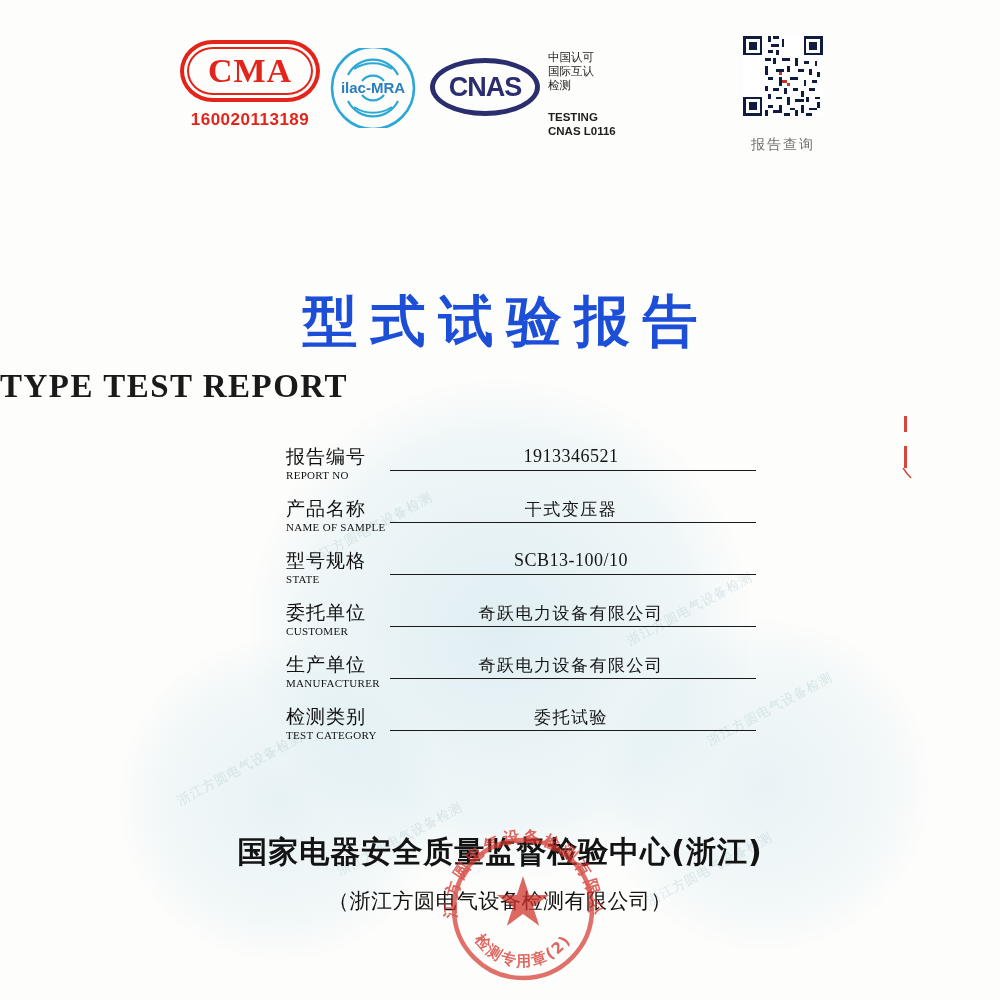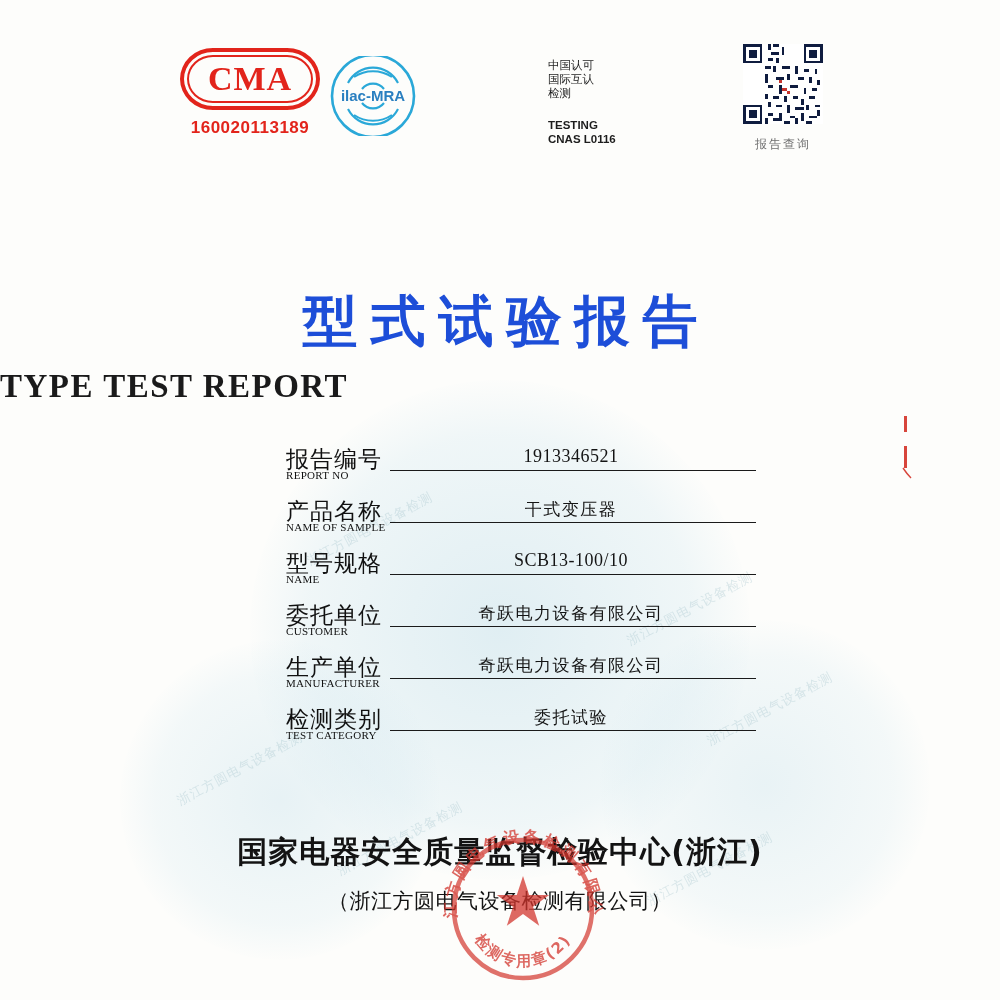--- a/index.html
+++ b/index.html
@@ -38,21 +38,21 @@
     transform: rotate(-28deg);
     white-space: nowrap;
     font-family: "DejaVu Sans", sans-serif;
     pointer-events: none;
   }
 
   
   .logo-strip {
     position: absolute;
     left: 0;
-    top: 28px;
+    top: 20px;
     width: 908px;
     height: 120px;
   }
   .cma-wrap {
     position: absolute;
     left: 174px;
     top: 20px;
     width: 152px;
     text-align: center;
   }
@@ -160,24 +160,24 @@
     text-align: center;
   }
   .qr-box {
     width: 80px;
     height: 80px;
     margin: 0 auto;
     position: relative;
     background: #ffffff;
   }
   .qr-label {
-    margin-top: 12px;
+    margin-top: 20px;
     color: #6f6f6f;
     font-family: Liberation Serif, serif;
-    font-size: 12px;
+    font-size: 14px;
     letter-spacing: 2px;
   }
 
   
   .title-cn {
     position: absolute;
     left: 0; top: 285px;
     width: 1000px;
     text-align: center;
     font-family: "DejaVu Sans", sans-serif;
@@ -208,21 +208,21 @@
   }
   .field-row {
     position: relative;
     height: 52px;
   }
   .field-label-cn {
     position: absolute;
     left: 0;
     top: 0;
     font-family: Liberation Serif, serif;
-    font-size: 23px;
+    font-size: 19px;
     letter-spacing: 1px;
     color: #111;
     white-space: nowrap;
   }
   .field-label-en {
     position: absolute;
     left: 0;
     top: 25px;
     font-family: "Liberation Serif", serif;
     font-size: 11px;
@@ -341,20 +341,23 @@
           <path d="M30 53 a28 28 0 0 0 50 0"></path>
           <path d="M36 59 a34 34 0 0 0 38 0"></path>
           <path d="M44 33 a14 14 0 0 1 22 0"></path>
           <path d="M44 47 a14 14 0 0 0 22 0"></path>
         </g>
         <text x="55" y="45" text-anchor="middle" font-family="Liberation Sans, sans-serif" font-size="15" font-weight="bold" fill="#2a7fc0">ilac-MRA</text>
       </svg>
     </div>
 
     <div class="cnas-wrap">
+      <div class="cnas-oval">
+        <span>CNAS</span>
+      </div>
       <div class="cnas-cn">中国认可<br>国际互认<br>检测</div>
       <div class="cnas-en">
         <div>TESTING</div>
         <div>CNAS L0116</div>
       </div>
     </div>
 
     <div class="qr-wrap">
       <div class="qr-box">
         <svg width="80" height="80" viewBox="0 0 29 29" shape-rendering="crispEdges">
@@ -456,21 +459,21 @@
 
     <div class="field-row">
       <div class="field-label-cn">产品名称</div>
       <div class="field-label-en">NAME OF SAMPLE</div>
       <div class="field-value cn">干式变压器</div>
       <div class="field-line"></div>
     </div>
 
     <div class="field-row">
       <div class="field-label-cn">型号规格</div>
-      <div class="field-label-en">NAME</div>
+      <div class="field-label-en">STATE</div>
       <div class="field-value">SCB13-100/10</div>
       <div class="field-line"></div>
     </div>
 
     <div class="field-row">
       <div class="field-label-cn">委托单位</div>
       <div class="field-label-en">CUSTOMER</div>
       <div class="field-value cn">奇跃电力设备有限公司</div>
       <div class="field-line"></div>
     </div>

